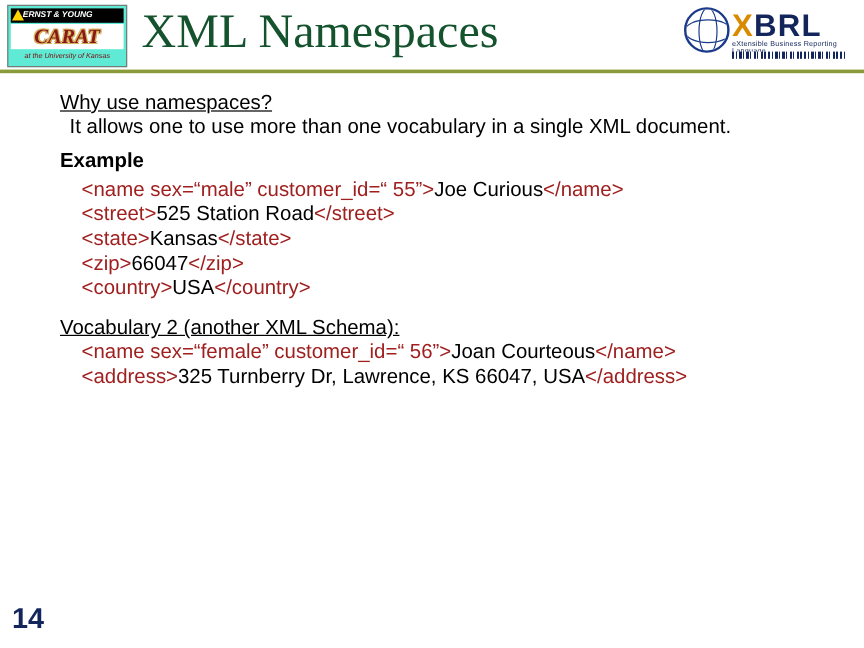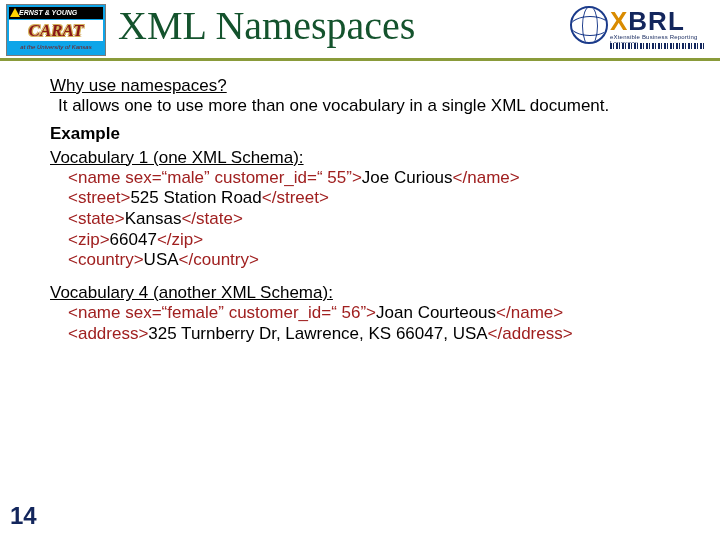--- a/index.html
+++ b/index.html
@@ -18,21 +18,21 @@
     height: 540px;
     box-sizing: border-box;
   }
   .logo-left {
     position: absolute;
     top: 4px;
     left: 6px;
     width: 100px;
     height: 52px;
     border: 1px solid #7a7a7a;
-    background: #0ea5e9;
+    background: #5eead4;
     box-sizing: border-box;
   }
   .logo-left .ey {
     position: absolute;
     top: 2px; left: 2px; right: 2px;
     height: 12px;
     background: #000;
     color: #fff;
     font-size: 7px;
     font-style: italic;
@@ -228,30 +228,29 @@
   <div class="title">XML Namespaces</div>
   <div class="rule"></div>
 
   <div class="body">
 
     <p class="why-h">Why use namespaces?</p>
     <p class="why-b"> It allows one to use more than one vocabulary in a single XML document.</p>
 
     <p class="example">Example</p>
 
-    <p class="vocab-h">Vocabulary 1 (one XML Schema):</p>
     <div class="code">
       <div><span class="tag-c">&lt;name sex=“male” customer_id=“ 55”&gt;</span><span class="black">Joe Curious</span><span class="tag-c">&lt;/name&gt;</span></div>
       <div><span class="tag-c">&lt;street&gt;</span><span class="black">525 Station Road</span><span class="tag-c">&lt;/street&gt;</span></div>
       <div><span class="tag-c">&lt;state&gt;</span><span class="black">Kansas</span><span class="tag-c">&lt;/state&gt;</span></div>
       <div><span class="tag-c">&lt;zip&gt;</span><span class="black">66047</span><span class="tag-c">&lt;/zip&gt;</span></div>
       <div><span class="tag-c">&lt;country&gt;</span><span class="black">USA</span><span class="tag-c">&lt;/country&gt;</span></div>
     </div>
 
-    <p class="vocab-h" style="margin-top:12px">Vocabulary 4 (another XML Schema):</p>
+    <p class="vocab-h" style="margin-top:12px">Vocabulary 2 (another XML Schema):</p>
     <div class="code">
       <div><span class="tag-c">&lt;name sex=“female” customer_id=“ 56”&gt;</span><span class="black">Joan Courteous</span><span class="tag-c">&lt;/name&gt;</span></div>
       <div><span class="tag-c">&lt;address&gt;</span><span class="black">325 Turnberry Dr, Lawrence, KS 66047, USA</span><span class="tag-c">&lt;/address&gt;</span></div>
     </div>
   </div>
 
   <div class="slidenum">14</div>
 </div>
 
 </body></html>

